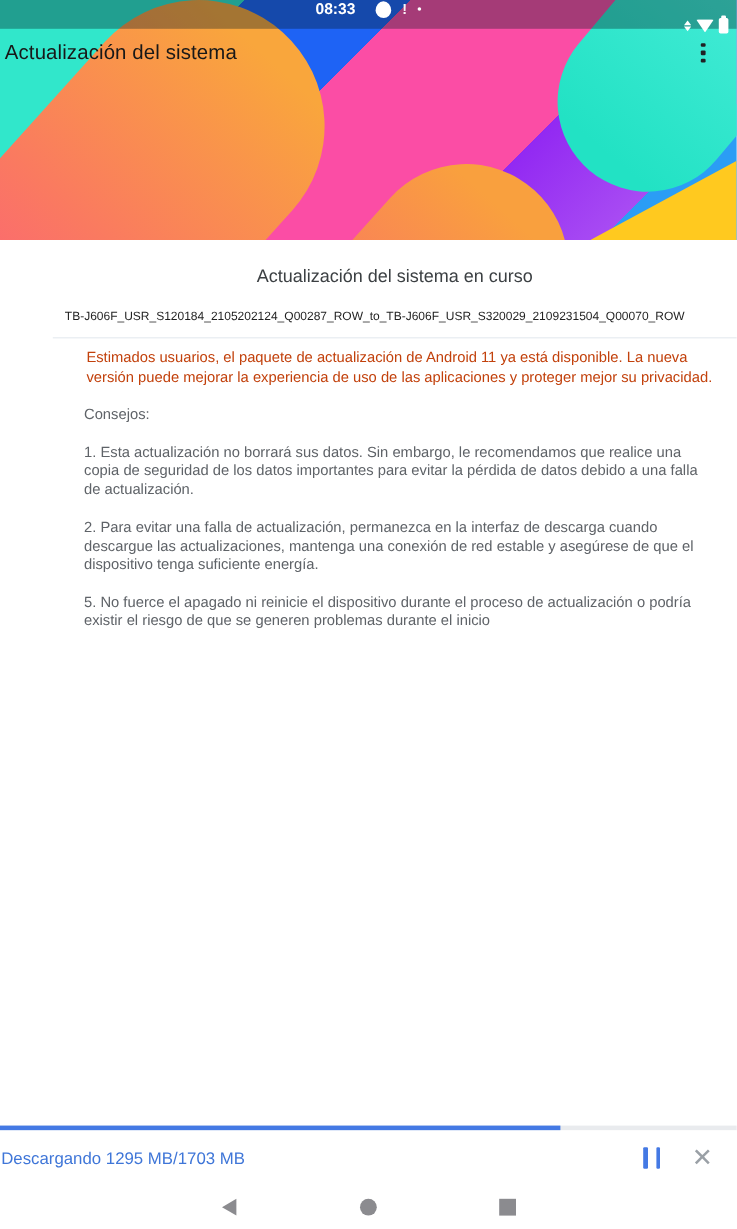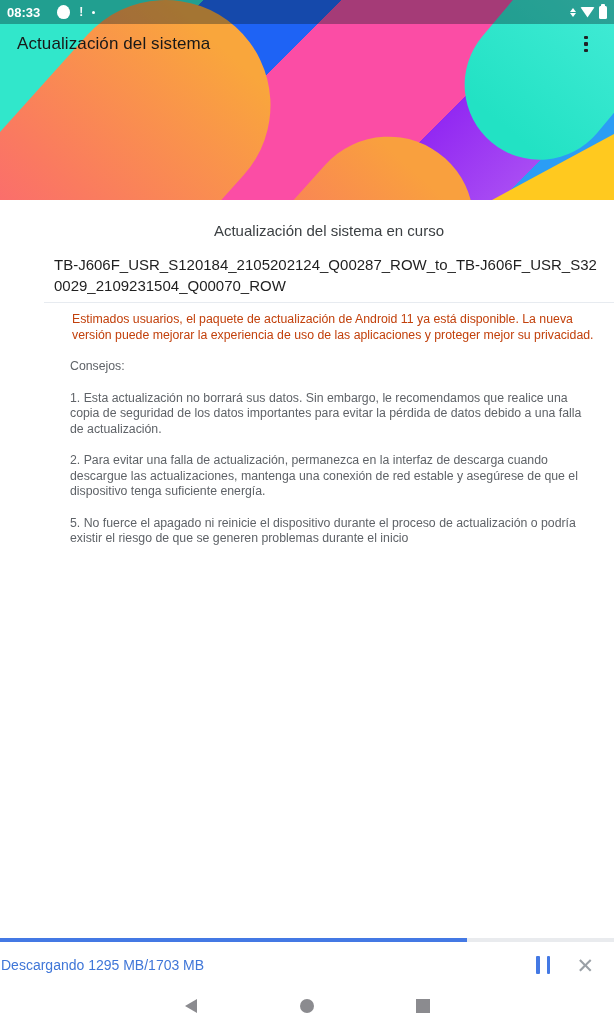--- a/index.html
+++ b/index.html
@@ -44,51 +44,51 @@
     clip-path:polygon(100% 0, 100% 100%, 0 100%);
     background:#ffc91f;
   }
 
   
   .status-bar {
     position:absolute; top:0; left:0; width:614px; height:24px;
     background:rgba(5,25,35,0.35);
     display:flex; align-items:center;
     color:#ffffff; font-size:13px; font-weight:bold;
-    padding:0 7px; z-index:5;
+    padding:0 7px; z-index:5;flex-direction:column;
   }
   .status-left { display:flex; align-items:center; gap:9px; }
   .blob-icon { width:13px; height:14px; background:#fff;
     border-radius:50% 50% 48% 52% / 55% 55% 45% 45%; margin-left:8px; }
   .excl-icon { font-size:12px; font-weight:bold; color:#fff; opacity:.95; }
   .dot-icon { width:3px; height:3px; border-radius:50%; background:#fff; }
   .status-right { margin-left:auto; display:flex; align-items:center; gap:4px; }
   .updown { display:flex; flex-direction:column; gap:1px; }
   .updown .u { width:0; height:0; border-left:3px solid transparent; border-right:3px solid transparent; border-bottom:4px solid #fff; }
   .updown .d { width:0; height:0; border-left:3px solid transparent; border-right:3px solid transparent; border-top:4px solid #fff; }
   .wifi-icon { width:15px; height:11px; background:#fff;
     clip-path:polygon(0 0, 100% 0, 50% 100%); border-radius:2px; }
   .battery-icon { width:8px; height:13px; background:#fff; border-radius:1.5px; position:relative; }
   .battery-icon::before { content:""; position:absolute; top:-2px; left:2px; width:4px; height:2px; background:#fff; border-radius:1px 1px 0 0; }
 
   
   .app-bar {
     position:absolute; top:24px; left:0; width:614px; height:40px;
     display:flex; align-items:center; z-index:5;
   }
-  .app-title { font-size:17px; font-weight:500; color:#181818; padding-left:17px; letter-spacing:.1px; }
+  .app-title { font-size:17px; font-weight:500; color:#181818; padding-left:4px; letter-spacing:.1px; }
   .kebab { margin-left:auto; margin-right:13px; width:30px; height:30px;
     display:flex; flex-direction:column; align-items:center; justify-content:center; gap:3px; cursor:pointer; }
   .kebab span { width:3.5px; height:3.5px; background:#202124; border-radius:1px; }
 
   
   .content { position:absolute; top:200px; left:0; width:614px;padding-left:44px; }
   .heading { margin-top:22px; text-align:center; font-size:15px; color:#3c4043; }
   .version {
-    margin:15px 10px 0 10px; font-size:15px; line-height:21px; color:#1f1f1f;
+    margin:15px 10px 0 10px; font-size:10px; line-height:21px; color:#1f1f1f;
     word-break:break-all;
   }
   .divider { margin-top:6px; height:1px; background:#e7ebf0; width:100%; }
   .body-text { margin:9px 10px 0 28px; font-size:12.3px; line-height:15.5px; color:#c2410c; }
   .tips { margin:9px 10px 0 10px; font-size:12.3px; line-height:15.5px; color:#5f6368; }
   .tips p { margin:16px; }
 
   
   .download-area { position:absolute; left:0; bottom:36px; width:614px; }
   .progress-track { width:614px; height:4.5px; background:#e9ebee; }

